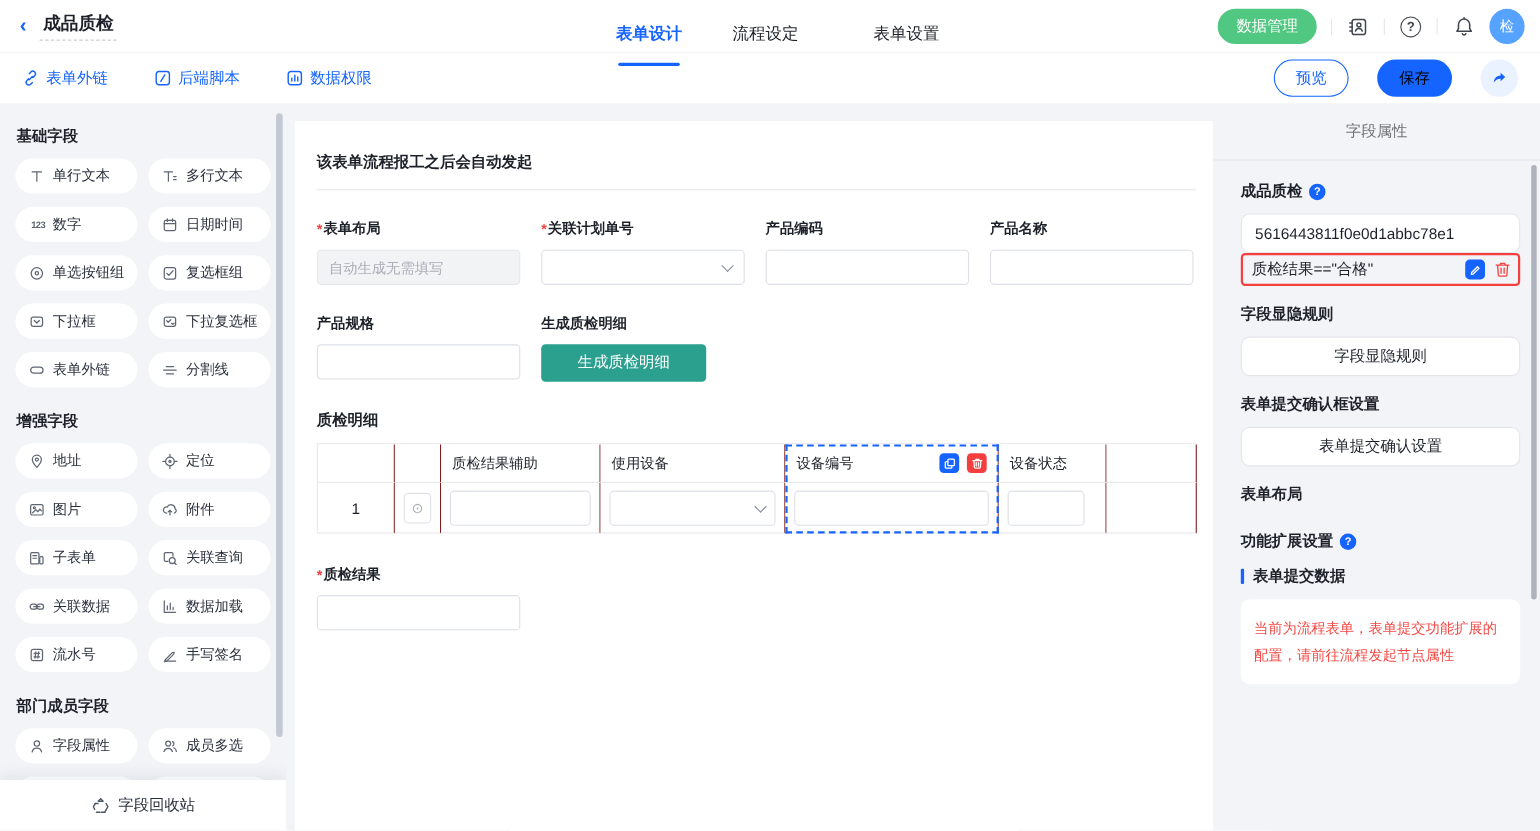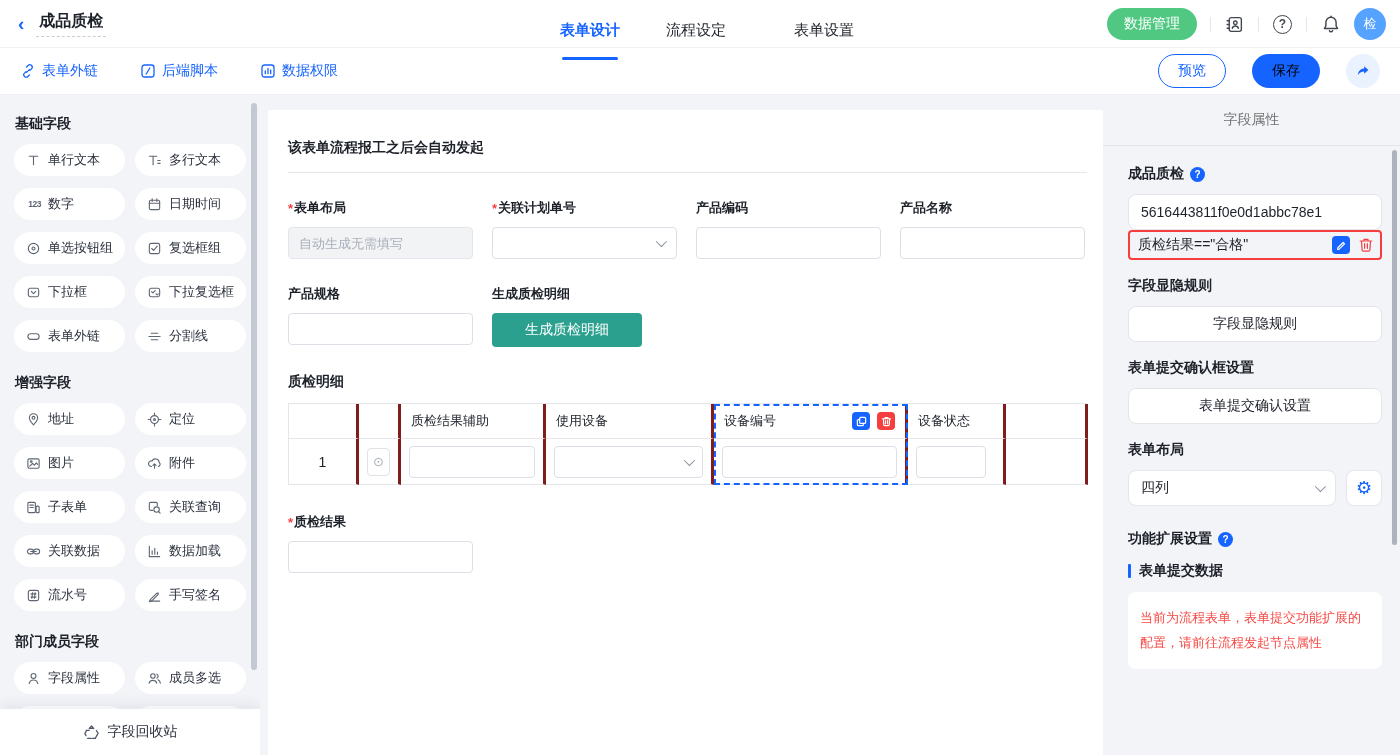--- a/index.html
+++ b/index.html
@@ -58,21 +58,21 @@
   .f-input{height:32px;border:1px solid #dcdfe6;border-radius:4px;background:#fff;box-sizing:border-box;width:100%;font-size:13px;padding:0 10px;color:#1d2129;font-family:inherit;outline:none;}
   .f-input::placeholder{color:#a9aeb8;}
   .f-input.disabled{background:#f2f3f5;border-color:#e5e6eb;}
   .f-select{height:32px;border:1px solid #dcdfe6;border-radius:4px;background:#fff;display:flex;align-items:center;justify-content:flex-end;padding:0 12px;cursor:pointer;box-sizing:border-box;}
   .chev{width:7px;height:7px;border-right:1.5px solid #86909c;border-bottom:1.5px solid #86909c;transform:rotate(45deg) translateY(-2px);}
   .btn-teal{background:#2ba08f;color:#fff;border:none;border-radius:4px;height:34px;width:150px;font-size:14px;cursor:pointer;font-family:inherit;}
   
   .sub-sec{margin-top:26px;}
   .sub-title{font-size:14px;font-weight:700;margin-bottom:12px;}
   .sub-table{position:relative;display:grid;grid-template-columns:70px 42px 145px 168px 194px 98px 82px;border-top:1px solid #e5e6eb;border-left:1px solid #e5e6eb;width:799px;box-sizing:border-box;}
-  .th,.td{border-right:3px solid #7f1d1d;border-bottom:1px solid #e5e6eb;box-sizing:border-box;display:flex;align-items:center;background:#fff;}
+  .th,.td{border-right:1px solid #7f1d1d;border-bottom:1px solid #e5e6eb;box-sizing:border-box;display:flex;align-items:center;background:#fff;}
   .th{height:35px;font-size:13px;color:#1d2129;padding:0 10px;}
   .td{height:46px;padding:0 8px;}
   .td.center{justify-content:center;}
   .cell-input{height:32px;width:100%;border:1px solid #dcdfe6;border-radius:4px;box-sizing:border-box;background:#fff;}
   .cell-select{height:32px;width:100%;border:1px solid #dcdfe6;border-radius:4px;box-sizing:border-box;background:#fff;display:flex;align-items:center;justify-content:flex-end;padding:0 10px;cursor:pointer;}
   .mini-box{width:26px;height:26px;border:1px solid #e0e2e8;border-radius:4px;display:flex;align-items:center;justify-content:center;color:#a9aeb8;font-size:13px;cursor:pointer;}
   .status-input{width:70px;}
   .col-sel{position:absolute;left:425px;top:0;width:194px;height:81px;border:2px dashed #1664ff;box-sizing:border-box;pointer-events:none;}
   .th-tools{margin-left:auto;display:flex;gap:7px;align-items:center;}
   .chip{width:18px;height:18px;border-radius:4px;display:flex;align-items:center;justify-content:center;cursor:pointer;flex:none;}
@@ -539,27 +539,20 @@
         </span>
       </div>
 
       <div class="p-title">字段显隐规则</div>
       <div class="p-btn">字段显隐规则</div>
 
       <div class="p-title">表单提交确认框设置</div>
       <div class="p-btn">表单提交确认设置</div>
 
       <div class="p-title">表单布局</div>
-      <div class="layout-row">
-        <div class="p-select">
-          <span>四列</span>
-          <span class="chev"></span>
-        </div>
-        <div class="gear-btn">⚙</div>
-      </div>
 
       <div class="p-title" style="margin-top:24px;">
         <span>功能扩展设置</span>
         <span class="badge q">?</span>
       </div>
       <div class="sub-head">表单提交数据</div>
       <div class="warn-card">当前为流程表单，表单提交功能扩展的配置，请前往流程发起节点属性</div>
 
     </div>
     <div class="panel-scroll"></div>

